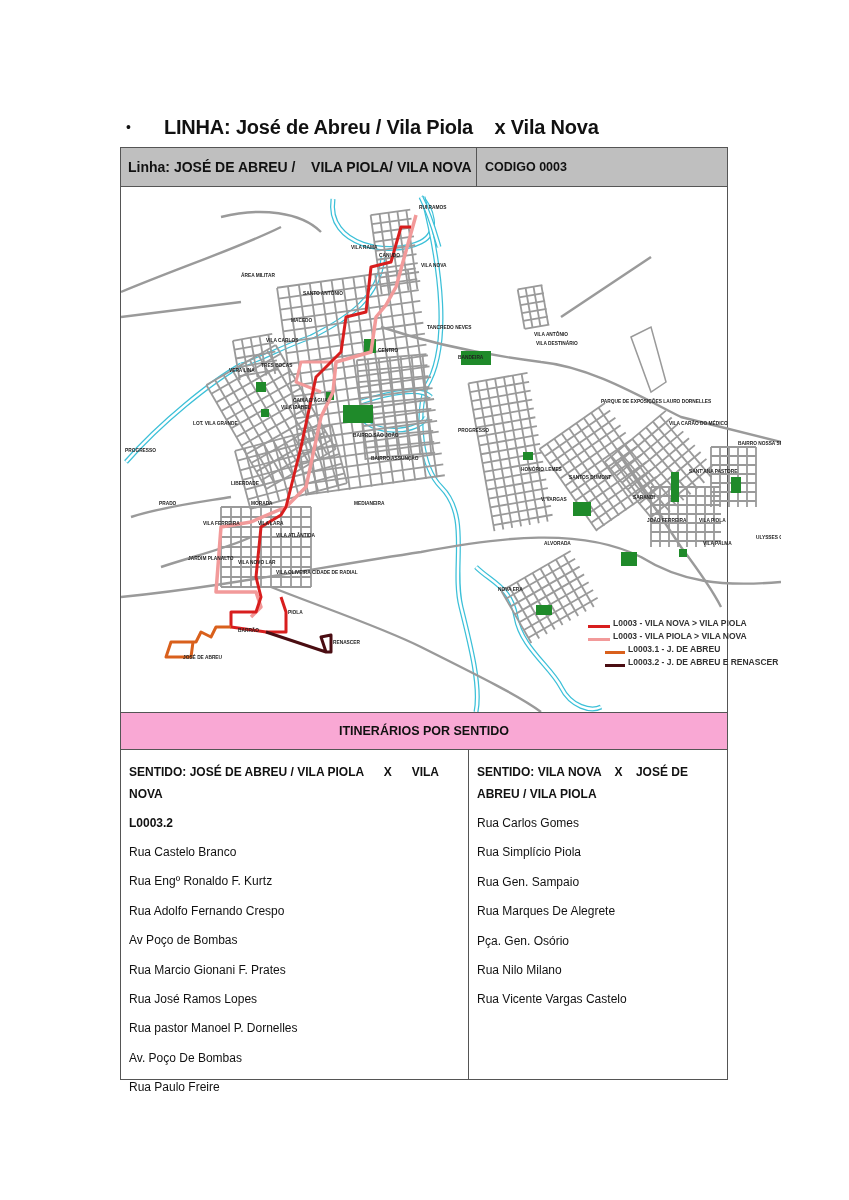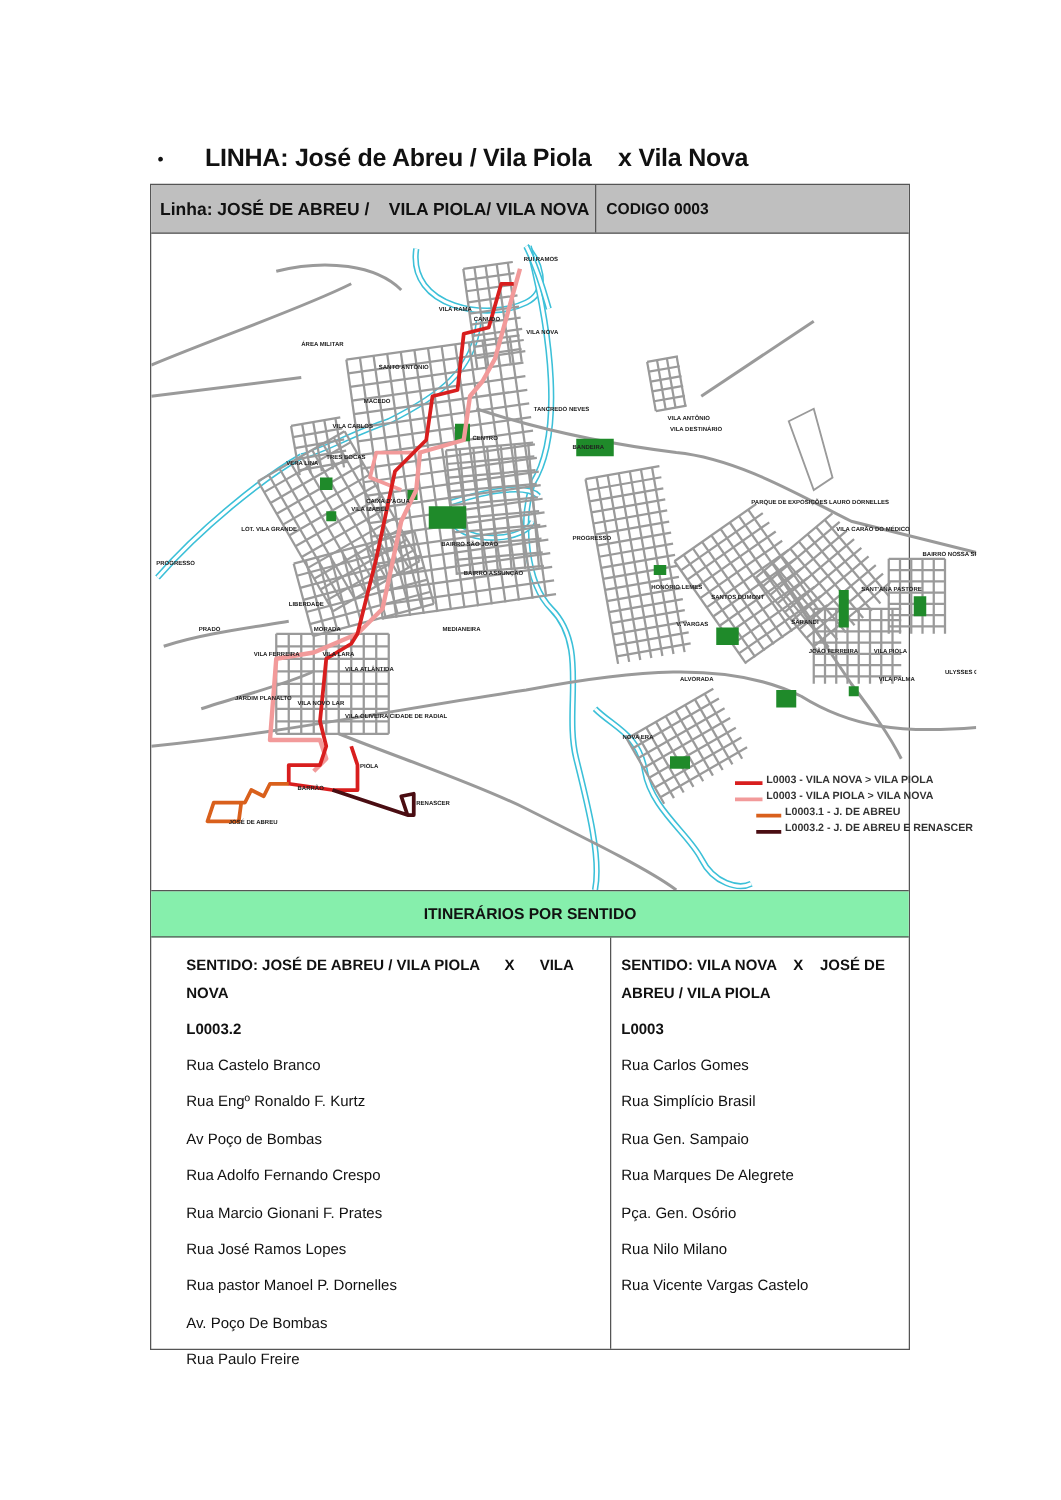--- a/index.html
+++ b/index.html
@@ -6,22 +6,22 @@
   body { width: 849px; height: 1200px; position: relative; font-family: "Liberation Sans", sans-serif; color: #111; overflow: hidden; }
   .title-row { position: absolute; left: 126px; top: 112px; height: 30px; display: flex; align-items: center; }
   .bullet { font-size: 14px; width: 38px; color: #111; }
   .page-title { font-size: 20px; font-weight: bold; letter-spacing: -0.2px; white-space: pre; font-family: "Liberation Sans", sans-serif; }
   .tbl { position: absolute; left: 120px; top: 147px; width: 608px; border: 1px solid #555; box-sizing: border-box; }
   .row-head { display: flex; height: 38px; background: #bfbfbf; border-bottom: 1px solid #555; }
   .row-head .c1 { width: 348px; border-right: 1px solid #555; display: flex; align-items: center; padding-left: 7px; font-size: 14px; font-weight: bold; white-space: pre; }
   .row-head .c2 { flex: 1; display: flex; align-items: center; padding-left: 8px; font-size: 12.5px; font-weight: bold; }
   .map-cell { position: relative; height: 525px; border-bottom: 1px solid #555; overflow: visible; }
   .map-svg { position: absolute; left: 0; top: 0; }
-  .itin-head { height: 36px; background: #86efac; border-bottom: 1px solid #555; display: flex; align-items: center; justify-content: center; font-size: 12.5px; font-weight: bold; }
-  .cols { display: flex; height: 329px; margin-left: 20px; }
+  .itin-head { height: 36px; background: #f9a8d4; border-bottom: 1px solid #555; display: flex; align-items: center; justify-content: center; font-size: 12.5px; font-weight: bold; }
+  .cols { display: flex; height: 329px; }
   .col { box-sizing: border-box; padding: 11px 8px 0 8px; font-size: 12px; }
   .col.left { width: 348px; border-right: 1px solid #555; }
   .col.right { flex: 1; }
   .sent { font-weight: bold; white-space: pre-wrap; line-height: 22px; margin-bottom: 7px; }
   .code { font-weight: bold; line-height: 22px; margin-bottom: 7px; }
   .street { line-height: 22px; margin-bottom: 7.4px; }
   .legend { position: absolute; left: 467px; top: 428px; font-size: 8.5px; font-weight: bold; color: #333; }
   .leg-item { display: flex; align-items: flex-end; height: 13px; white-space: nowrap; }
   .leg-swatch { height: 3px; display: inline-block; margin-right: 3px; }
 </style>
@@ -446,33 +446,32 @@
   </div>
 
   <div class="itin-head">ITINERÁRIOS POR SENTIDO</div>
 
   <div class="cols">
     <div class="col left">
       <div class="sent">SENTIDO: JOSÉ DE ABREU / VILA PIOLA      X      VILA NOVA</div>
       <div class="code">L0003.2</div>
       <div class="street">Rua Castelo Branco</div>
       <div class="street">Rua Engº Ronaldo F. Kurtz</div>
+      <div class="street">Rua Adolfo Fernando Crespo</div>
       <div class="street">Av Poço de Bombas</div>
-      <div class="street">Rua Adolfo Fernando Crespo</div>
       <div class="street">Rua Marcio Gionani F. Prates</div>
       <div class="street">Rua José Ramos Lopes</div>
       <div class="street">Rua pastor Manoel P. Dornelles</div>
       <div class="street">Av. Poço De Bombas</div>
       <div class="street">Rua Paulo Freire</div>
     </div>
     <div class="col right">
       <div class="sent">SENTIDO: VILA NOVA    X    JOSÉ DE ABREU / VILA PIOLA</div>
-      <div class="code">L0003</div>
       <div class="street">Rua Carlos Gomes</div>
-      <div class="street">Rua Simplício Brasil</div>
+      <div class="street">Rua Simplício Piola</div>
       <div class="street">Rua Gen. Sampaio</div>
       <div class="street">Rua Marques De Alegrete</div>
       <div class="street">Pça. Gen. Osório</div>
       <div class="street">Rua Nilo Milano</div>
       <div class="street">Rua Vicente Vargas Castelo</div>
     </div>
   </div>
 </div>
 
 </body></html>

